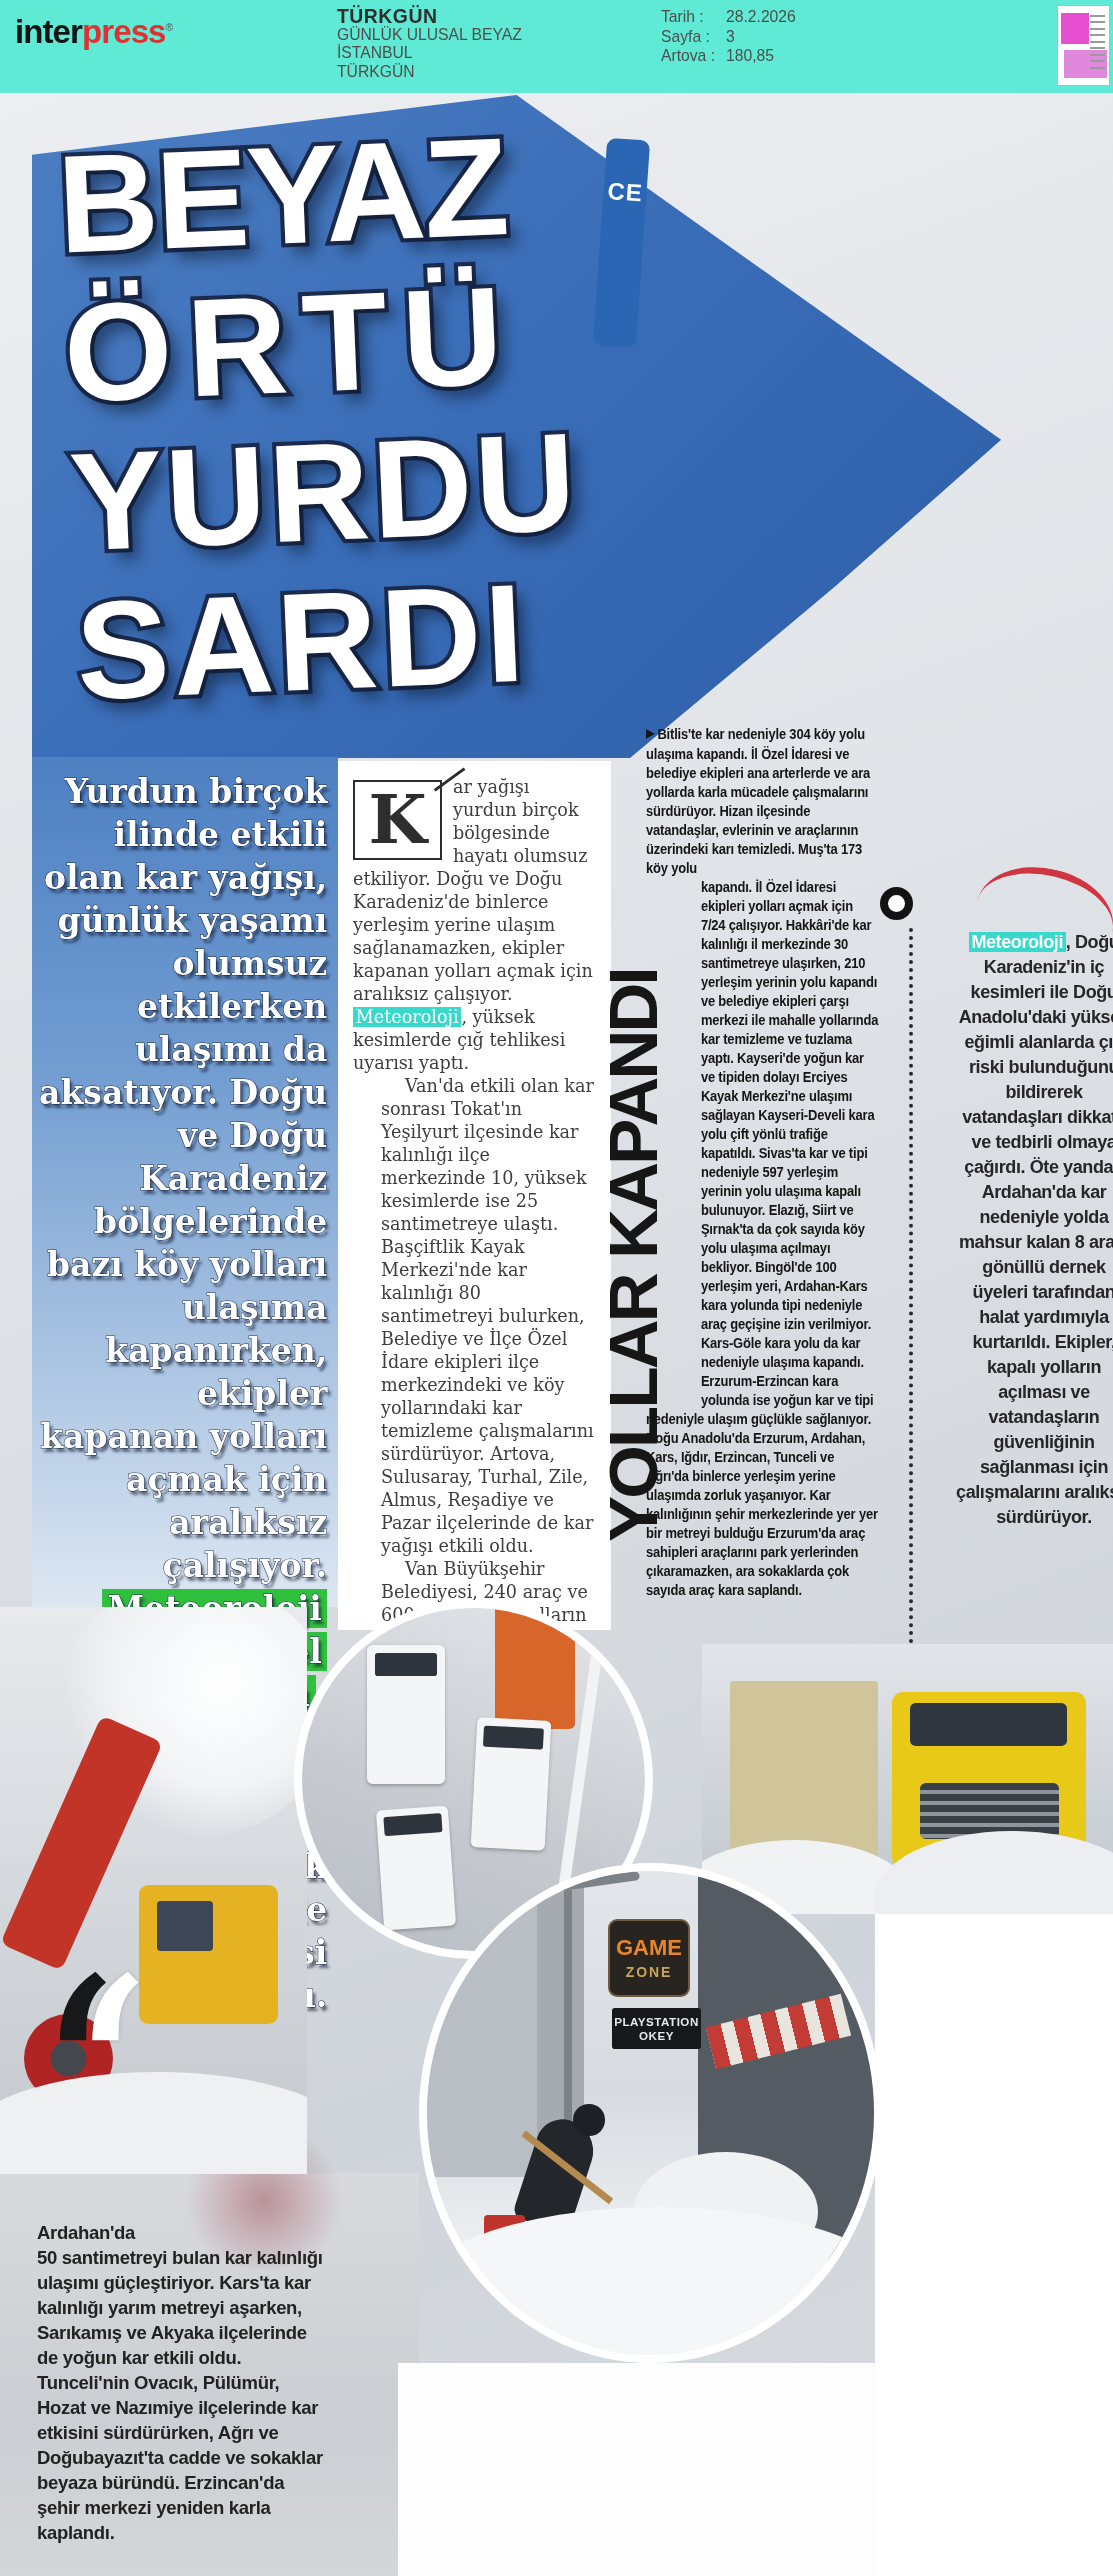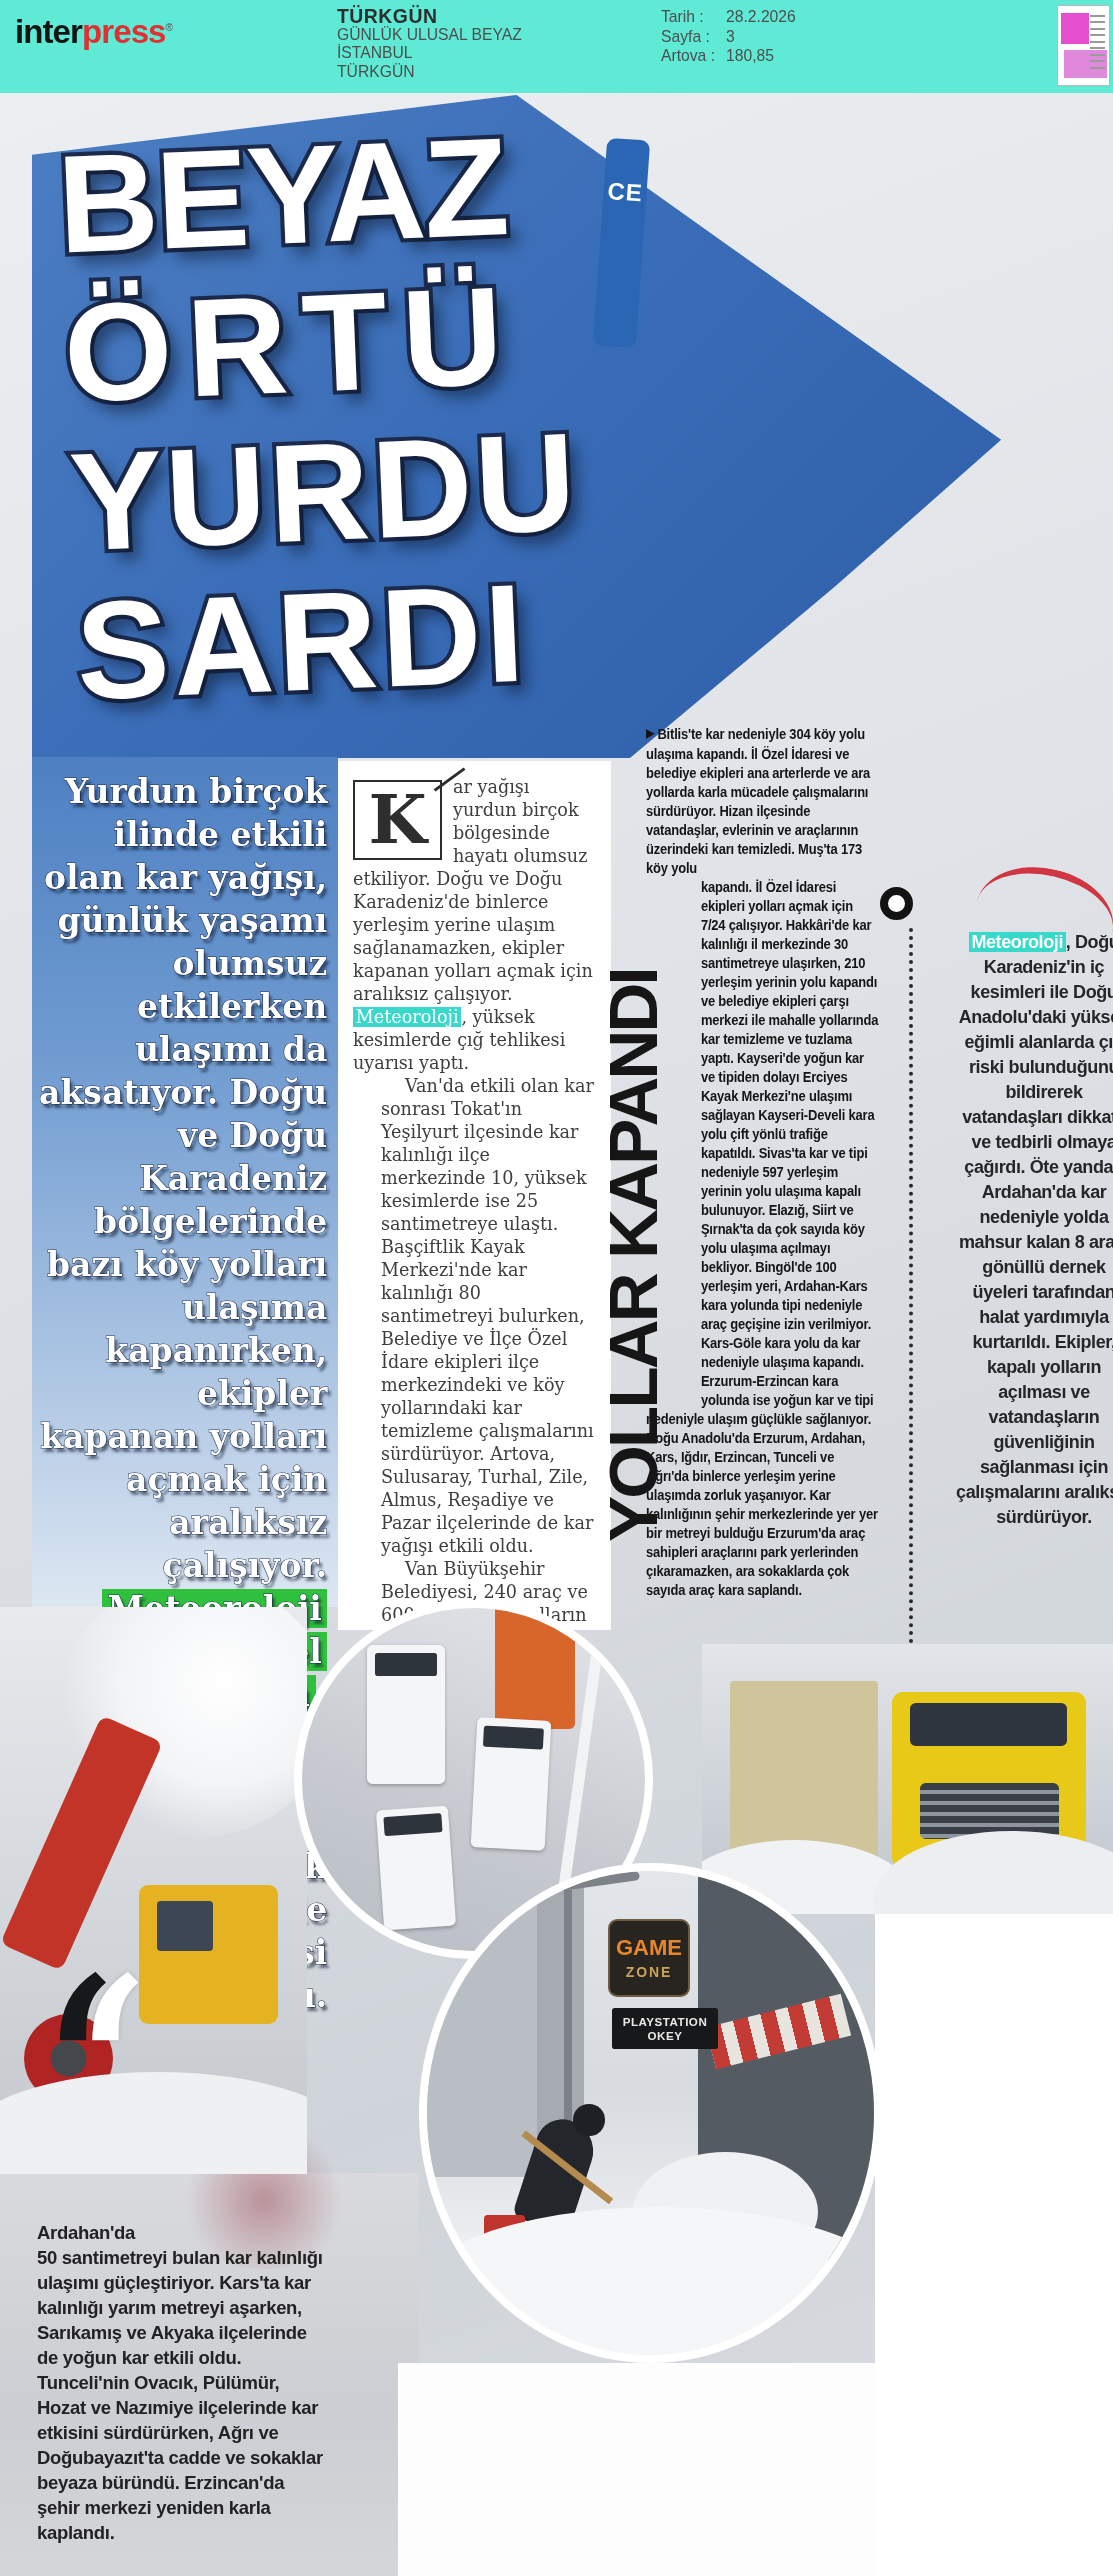--- a/index.html
+++ b/index.html
@@ -125,21 +125,21 @@
   .bldg-left{position:absolute; left:0; top:0; width:157px; height:306px;
       background:linear-gradient(90deg,#b9bec5 0 70%, #a6abb2 70% 100%);}
   .shop-right{position:absolute; right:0; top:0; width:176px; height:389px; background:#555b63;}
   .awning{position:absolute; right:26px; top:139px; width:139px; height:43px; transform:rotate(-14deg);
       background:repeating-linear-gradient(90deg,#c23b35 0 15px,#e8e4de 15px 28px);}
   .pole{position:absolute; left:137px; top:18.5px; width:8.3px; height:389px; background:#7c8288;}
   .lamp{position:absolute; left:111px; top:7.4px; width:102px; height:9.3px; border-radius:5.6px; background:#7c8288; transform:rotate(-8deg);}
   .sign-game{position:absolute; left:181px; top:48px; width:82px; height:78px; background:#28241f; border-radius:9.3px;
       border:2.8px solid #6e5b41; color:#e8862c; text-align:center; font-weight:900; font-size:22px; line-height:24px; padding-top:15px;}
   .sign-game .zone{display:block; font-size:14px; color:#c9a45a; letter-spacing:1.9px;}
-  .sign-ps{position:absolute; left:185px; top:137px; width:106px; height:41px; background:#17181a; color:#e8e8e8;
+  .sign-ps{position:absolute; left:185px; top:137px; width:89px; height:41px; background:#17181a; color:#e8e8e8;
       text-align:center; font-weight:700; font-size:11.6px; line-height:14px; padding-top:6.5px; border-radius:2.8px; letter-spacing:0.5px;}
   .person-body{position:absolute; left:100px; top:248px; width:59px; height:109px; background:#23262b;
       border-radius:26px 31.5px 11px 11px; transform:rotate(18deg);}
   .person-head{position:absolute; left:146px; top:233px; width:31.5px; height:31.5px; background:#1d2024; border-radius:50%;}
   .shovel-stick{position:absolute; left:85px; top:293px; width:111px; height:6.5px; background:#b58a4e; transform:rotate(38deg);}
   .shovel-blade{position:absolute; left:57px; top:344px; width:41px; height:28px; background:#c0342e; border-radius:3.7px;}
   .snow-front{position:absolute; left:-28px; bottom:-56px; width:519px; height:204px; border-radius:50%; background:#f4f6f8;}
   .snow-pile{position:absolute; right:56px; bottom:83px; width:185px; height:120px; border-radius:50%; background:#eff1f3;}
 
   .white-right{position:absolute; left:875px; top:1914px; width:239px; height:662px; background:#fff; z-index:6;}

